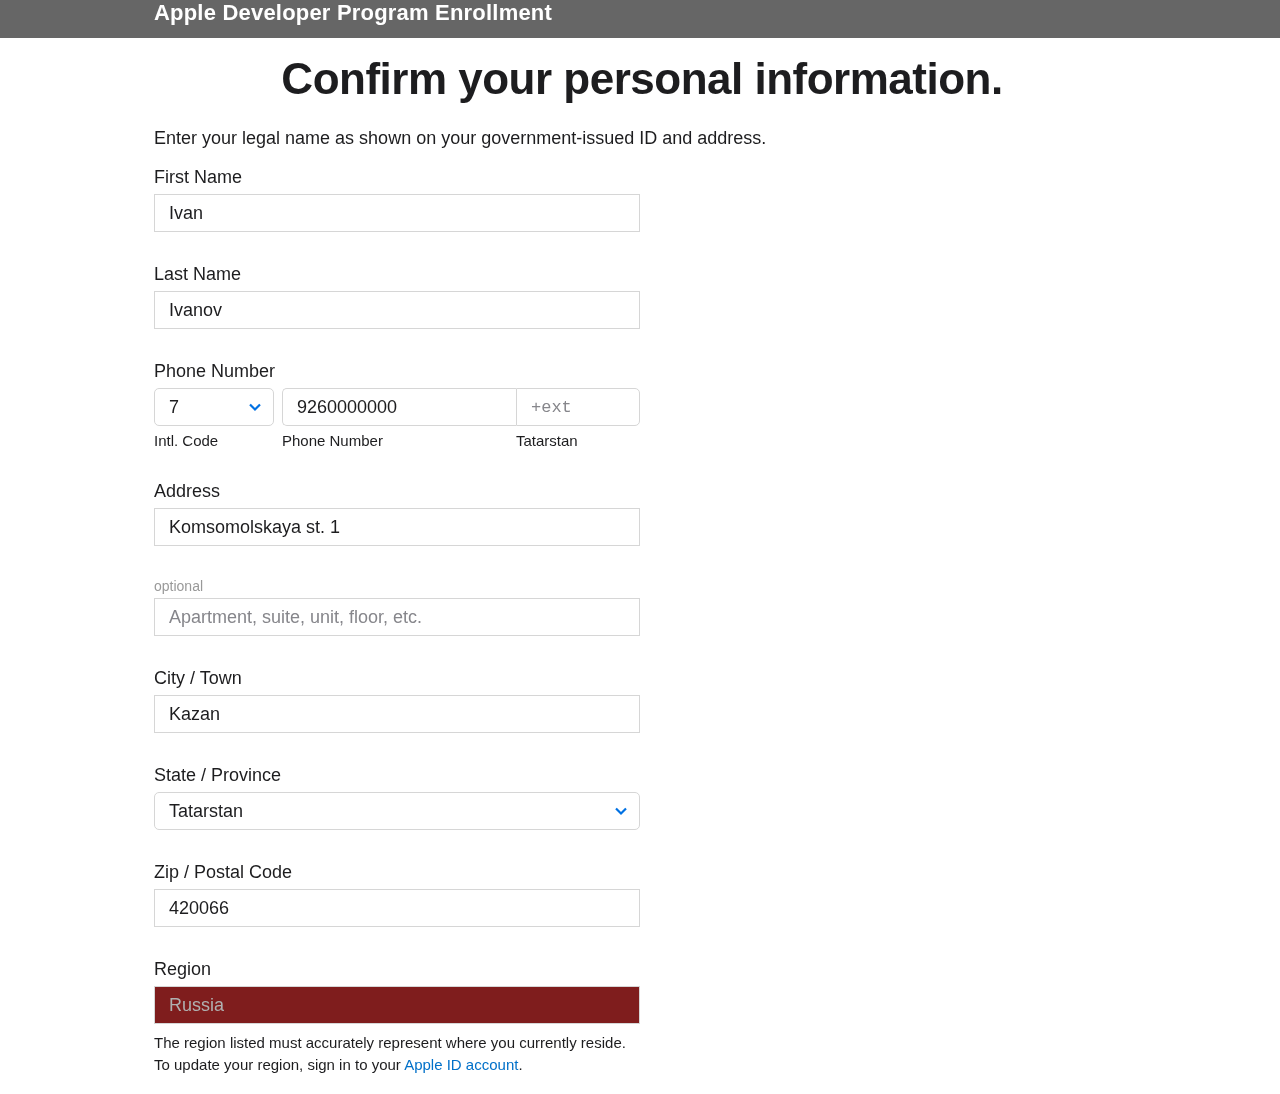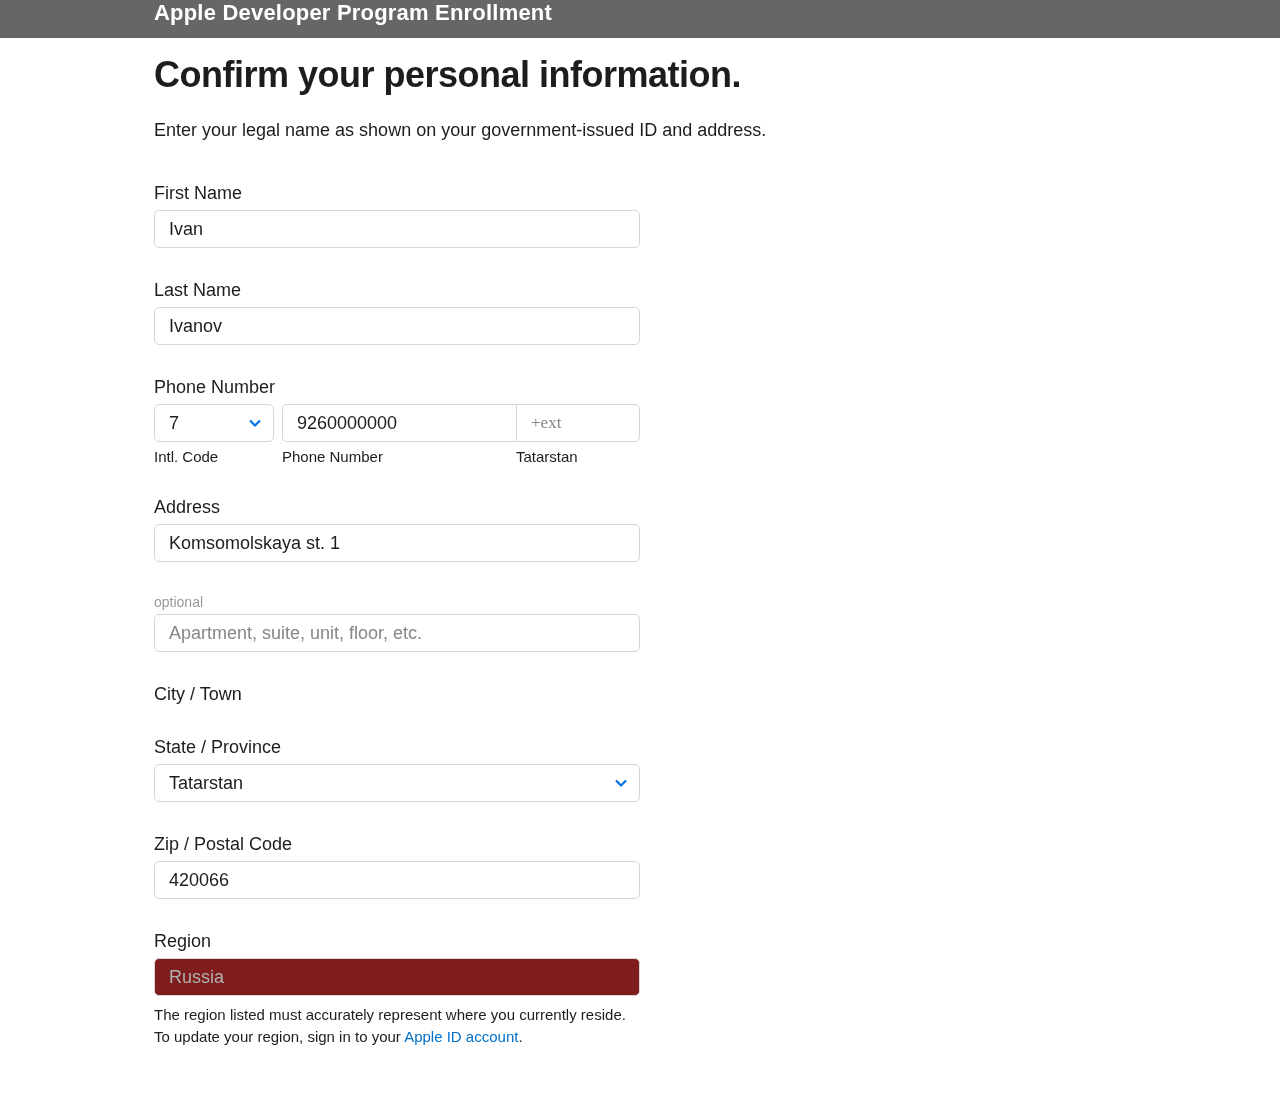--- a/index.html
+++ b/index.html
@@ -28,30 +28,31 @@
       font-weight: 600;
       letter-spacing: 0.2px;
       padding-left: 4px;
     }
     .content {
       max-width: 980px;
       margin: 0 auto;
       padding: 8px 0 0 4px;
     }
     .page-title {
-      font-size: 36px;
+      font-size: 44px;
       font-weight: 700;
       letter-spacing: -0.5px;
       margin-top: 8px;
       margin-bottom: 22px;
+      text-align: center;
     }
     .page-description {
       font-size: 18px;
       line-height: 1.4;
-      margin-bottom: 40px;
+      margin-bottom: 16px;
     }
     .form-col {
       width: 486px;
     }
     .field {
       margin-bottom: 32px;
     }
     .field-label {
       font-size: 18px;
       margin-bottom: 6px;
@@ -60,21 +61,21 @@
     .optional-label {
       font-size: 14px;
       color: #999;
       margin-bottom: 4px;
       display: block;
     }
     .text-input {
       width: 100%;
       height: 38px;
       border: 1px solid #d6d6d6;
-      border-radius: 5px;
+      border-radius: 0;
       font-size: 18px;
       padding: 0 14px;
       background: #fff;
       color: #1d1d1f;
       font-family: inherit;
     }
     .text-input::placeholder {
       color: #86868b;
     }
     .text-input:disabled,
@@ -127,21 +128,21 @@
     }
     .phone-number-input {
       border-radius: 5px 0 0 5px;
       border-right: none;
     }
     .ext-wrap {
       width: 124px;
     }
     .ext-input {
       border-radius: 0 5px 5px 0;
-      font-family: Liberation Serif, serif;
+      font-family: Liberation Mono, monospace;
       font-size: 17px;
     }
     .sublabels {
       display: flex;
       margin-top: 6px;
       font-size: 15px;
       color: #1d1d1f;
     }
     .sublabel-intl { width: 128px; }
     .sublabel-phone { flex: 1; }
@@ -236,20 +237,21 @@
       <input type="text" class="text-input" value="Komsomolskaya st. 1" style="">
     </div>
 
     <div class="field">
       <span class="optional-label">optional</span>
       <input type="text" class="text-input" placeholder="Apartment, suite, unit, floor, etc." style="">
     </div>
 
     <div class="field">
       <label class="field-label">City / Town</label>
+      <input type="text" class="text-input" value="Kazan" style="">
     </div>
 
     <div class="field">
       <label class="field-label">State / Province</label>
       <div class="state-wrap">
         <select class="select-box">
           <option>Tatarstan</option>
         </select>
         <span class="chevron-icon">
           <svg viewBox="0 0 14 14">

